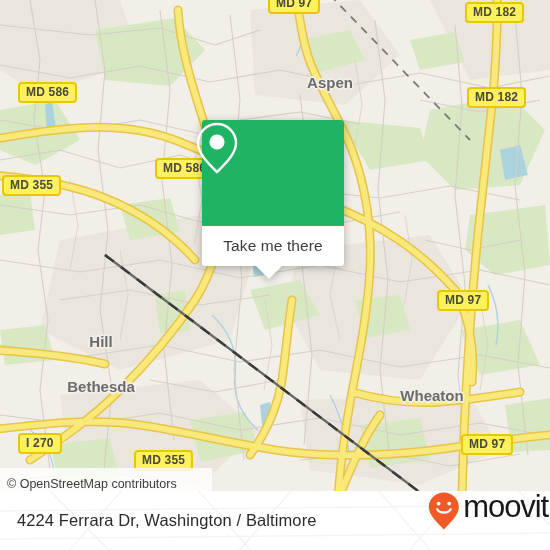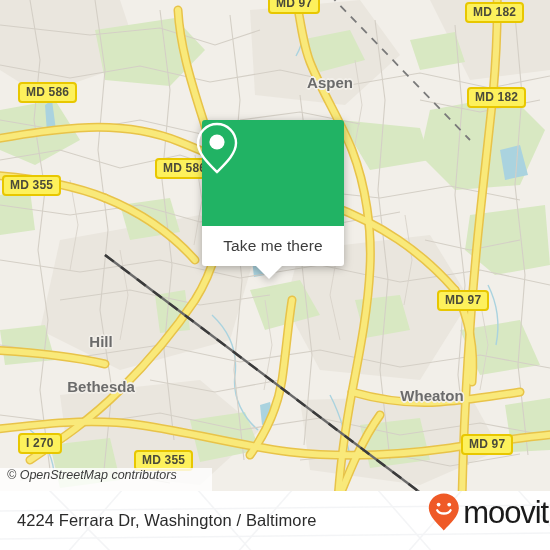--- a/index.html
+++ b/index.html
@@ -78,42 +78,42 @@
     width:0;height:0;margin-left:-13px;
     border-left:13px solid transparent;
     border-right:13px solid transparent;
     border-top:13px solid #ffffff;
   }
 
   
   .osm{
     position:absolute;left:0;top:468px;width:212px;height:23px;
     background:rgba(255,255,255,.80);
-    display:flex;align-items:flex-start;
-    box-sizing:border-box;padding-left:7px;font-style:italic;
+    display:flex;align-items:flex-end;
+    box-sizing:border-box;padding-left:7px;
   }
   .osm span{font-size:12.5px;color:#3b3b3b;}
 
   
   .bottombar{
     position:absolute;left:0;top:491px;width:550px;height:59px;
     background:#ffffff;
     overflow:hidden;
     padding-left:12px;
   }
   .bottombar .wm{position:absolute;left:0;top:0;opacity:.30;}
   .address{
     position:absolute;left:17px;top:0;height:59px;
     display:flex;align-items:center;
     font-size:16.5px;color:#2b2b2b;letter-spacing:.1px;
     white-space:nowrap;
   }
   .brand{
     position:absolute;right:14px;top:0;height:42px;
-    display:flex;align-items:center;gap:2px;
+    display:flex;gap:2px;
   }
   .brand-text{
     font-size:31px;color:#1a1a1a;font-weight:400;letter-spacing:-1.1px;
     line-height:31px;
   }
 </style>
 </head>
 <body>
 
 <div id="app">

